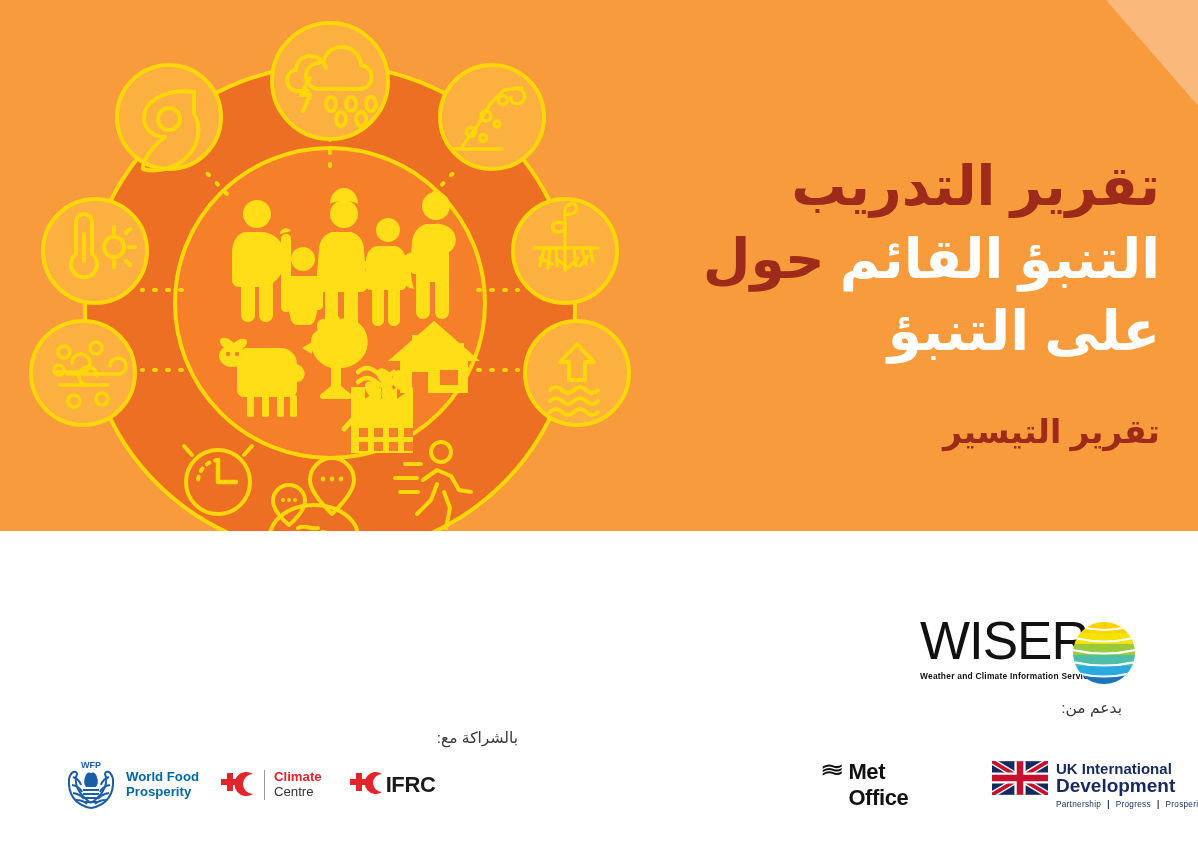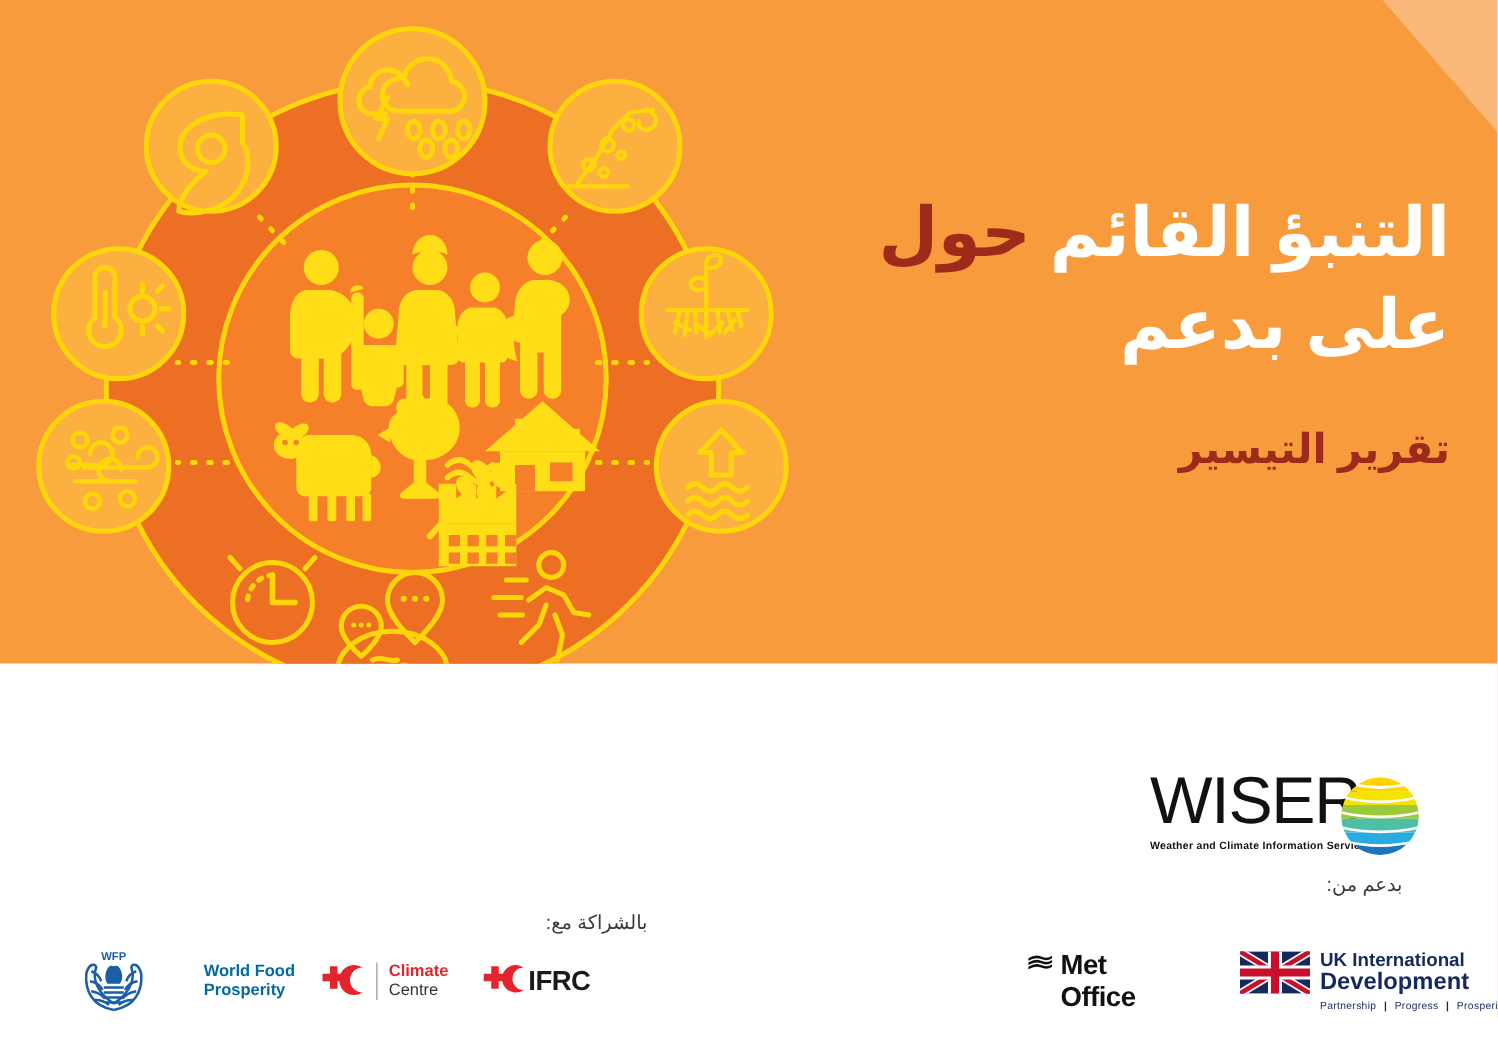--- a/index.html
+++ b/index.html
@@ -133,21 +133,21 @@
 
   
   .logo-row {
     position: absolute;
     display: flex;
     align-items: center;
   }
   .row-left  { left: 62px;  top: 756px; height: 58px; gap: 0px; }
   .row-right { left: 822px; top: 756px; height: 58px; gap: 0px; }
 
-  .logo-unit { display: flex; align-items: center; gap: 37px; }
+  .logo-unit { display: flex; align-items: center; }
 
   
   .wfp-text {
     margin-left: 6px;
     color: #0369a1;
     font-weight: bold;
     font-size: 13.2px;
     line-height: 1.12;
     white-space: nowrap;
   }
@@ -433,22 +433,23 @@
             <path d="M415 466 l-6 16 l-14 14"></path>
             <path d="M422 474 l6 16 l-4 20"></path>
             <path d="M383 446 l16 0 M373 460 l22 0 M378 474 l18 0"></path>
           </g>
         </g>
       </g>
     </svg>
   </div>
 
   <div class="title-block">
+    <div class="title-line t-dark">تقرير التدريب</div>
     <div class="title-line"><span class="t-white">التنبؤ القائم</span> <span class="t-dark">حول</span></div>
-    <div class="title-line t-white">على بدعم</div>
+    <div class="title-line t-white">على التنبؤ</div>
     <div class="subtitle">تقرير التيسير</div>
   </div>
 
   <div class="lower"></div>
 
   <div class="wiser">
     <div class="wiser-word">WISER</div>
     <div class="wiser-tag">Weather and Climate Information Services</div>
     <svg class="wiser-globe" width="66" height="66" viewBox="0 0 66 66">
       <defs>

